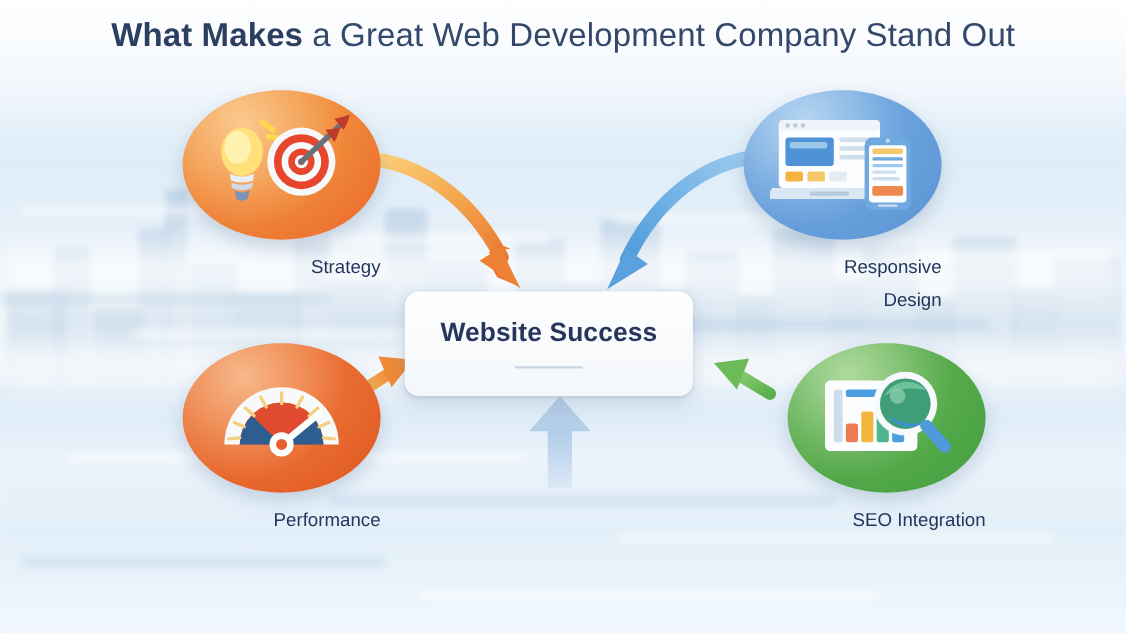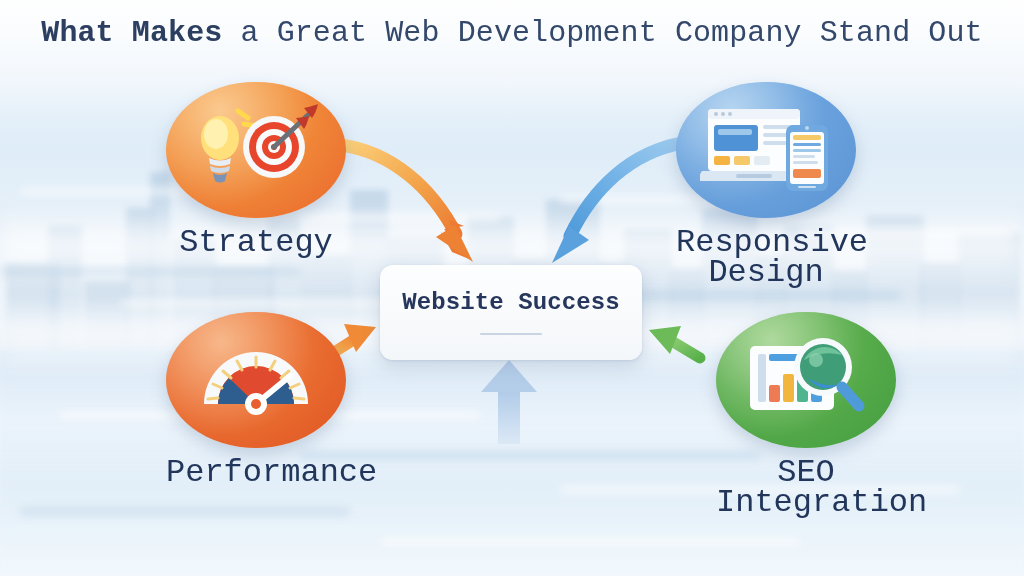--- a/index.html
+++ b/index.html
@@ -5,21 +5,21 @@
   html, body {
     margin: 0;
     padding: 0;
     background: #ffffff;
   }
   #stage {
     position: relative;
     width: 1024px;
     height: 576px;
     overflow: hidden;
-    font-family: Liberation Mono, monospace;
+    font-family: Liberation Sans, sans-serif;
     background: linear-gradient(180deg,
         #f2f7fc 0%,
         #e9f2fa 14%,
         #dfedf8 26%,
         #e8f1f9 40%,
         #f0f6fb 52%,
         #e6eff8 64%,
         #eef5fb 76%,
         #e9f1f8 88%,
         #f3f8fc 100%);
@@ -109,23 +109,23 @@
     position: absolute;
     inset: 0;
     border-radius: 50%;
     background: radial-gradient(circle at 30% 22%, rgba(255,255,255,.38) 0%, rgba(255,255,255,0) 58%);
     pointer-events: none;
   }
   .bubble .glyph { position: relative; z-index: 2; }
 
   .node-label {
     margin-top: 10px;
-    text-align: center;
+    text-align: right;
     color: #22365c;
-    font-size: 32px;
+    font-size: 17px;
     line-height: 30px;
     white-space: pre-line;
   }
 
   #node-strategy   { left: 166px; top: 82px; width: 180px; }
   #node-strategy .bubble { width: 180px; height: 136px;
      background: radial-gradient(ellipse at 30% 20%, #f7a84a 0%, #f2913c 38%, #e9662c 100%); }
 
   #node-performance { left: 166px; top: 312px; width: 180px; }
   #node-performance .bubble { width: 180px; height: 136px;
@@ -135,21 +135,21 @@
   #node-responsive .bubble { width: 180px; height: 136px;
      background: radial-gradient(ellipse at 32% 20%, #89bbe8 0%, #6ba4de 42%, #5b93d4 100%); }
 
   #node-seo { left: 716px; top: 312px; width: 180px; }
   #node-seo .bubble { width: 180px; height: 136px;
      background: radial-gradient(ellipse at 32% 20%, #7ec264 0%, #5bae4d 42%, #429d3e 100%); }
 
   
   #center-card {
     position: absolute;
-    left: 380px;
+    left: 368px;
     top: 265px;
     width: 262px;
     height: 95px;
     background: linear-gradient(180deg, #fdfefe 0%, #f4f7fa 100%);
     border-radius: 13px;
     box-shadow: 0 6px 18px rgba(95,120,155,.22), 0 1px 3px rgba(95,120,155,.18);
     display: flex;
     flex-direction: column;
     align-items: center;
     justify-content: center;

